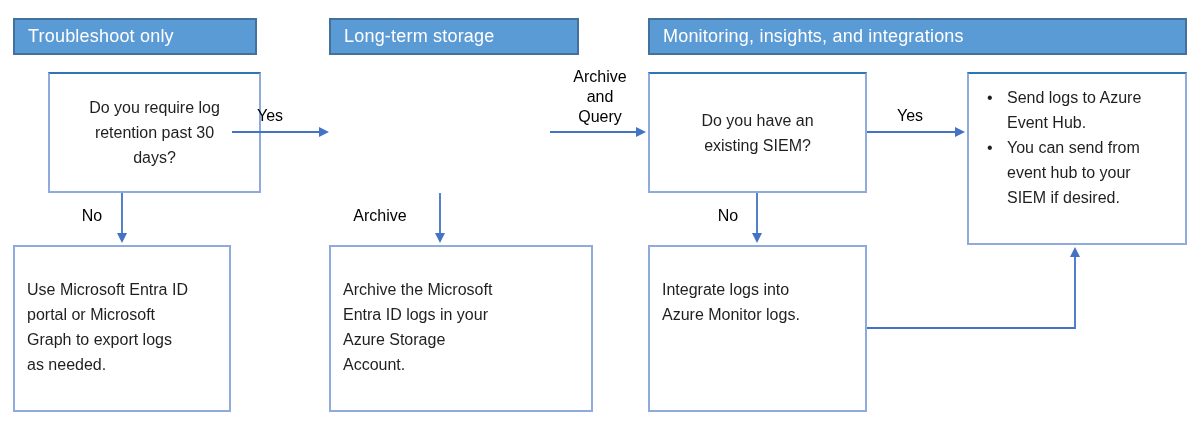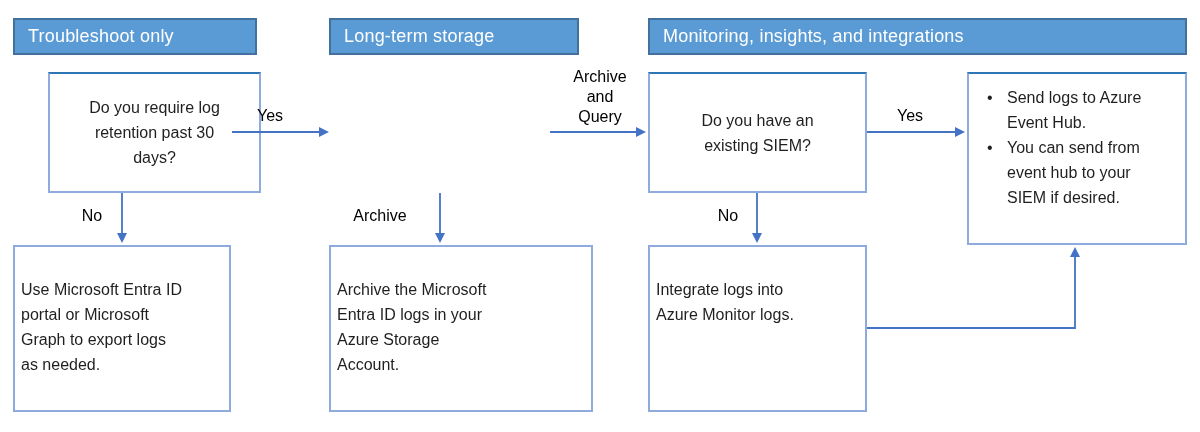--- a/index.html
+++ b/index.html
@@ -39,21 +39,21 @@
   .q1 .inner{max-width:152px;}
   .q2 .inner{max-width:140px;}
   .q3 .inner{max-width:128px;}
   
   .abox{
     position:absolute;top:245px;height:167px;
     background:#ffffff;
     border:2px solid #8FAADC;
     box-sizing:border-box;
     color:#1f1f1f;font-size:16px;line-height:25px;
-    padding:30px 14px 0 6px;
+    padding:30px 14px 0 12px;
   }
   .a1{left:13px;width:218px;}
   .a2{left:329px;width:264px;}
   .a3{left:648px;width:219px;}
   .abox .inner{display:inline-block;max-width:166px;text-align:left;}
   
   .bbox{
     position:absolute;left:967px;top:72px;width:220px;height:173px;
     background:#ffffff;
     border:2px solid #8FAADC;border-top-color:#2E75B6;

